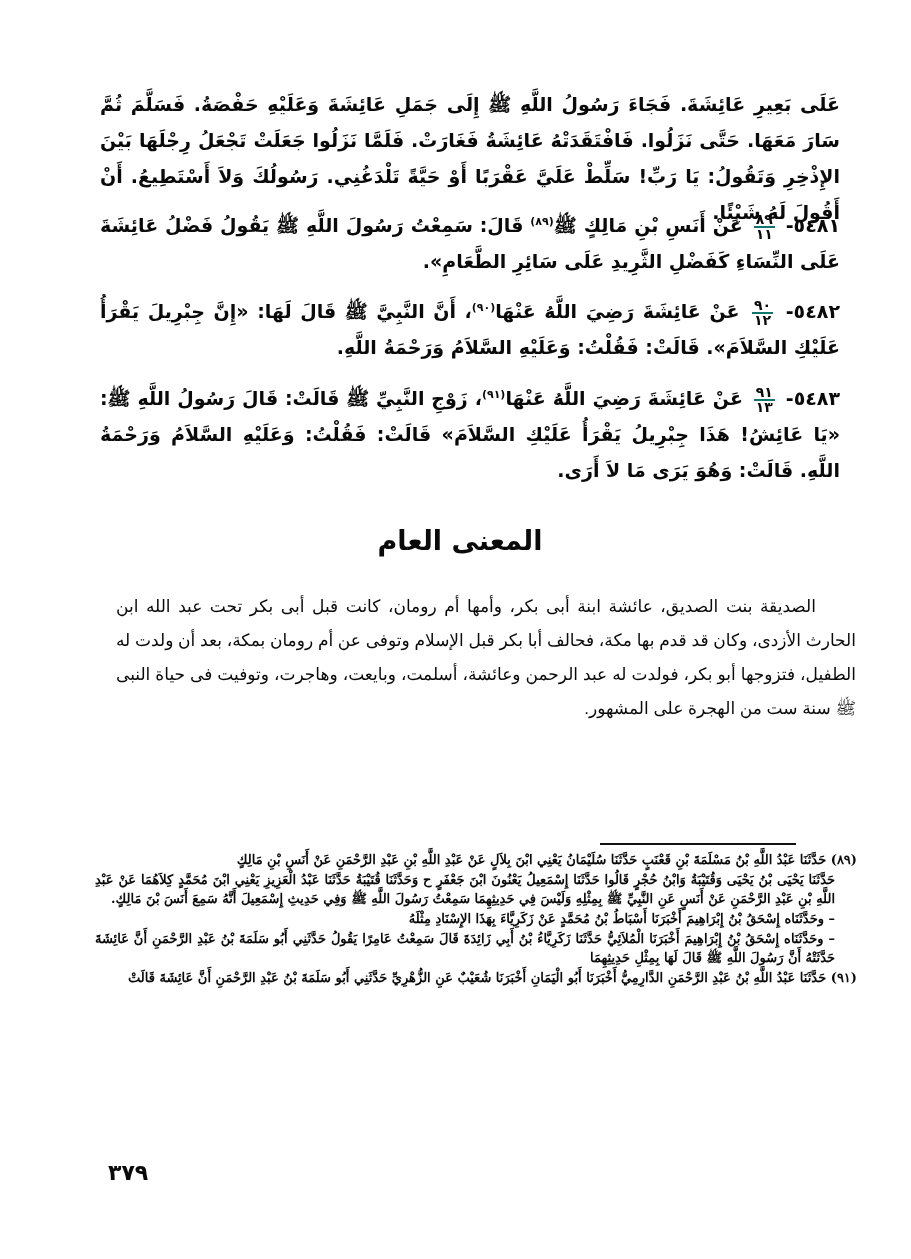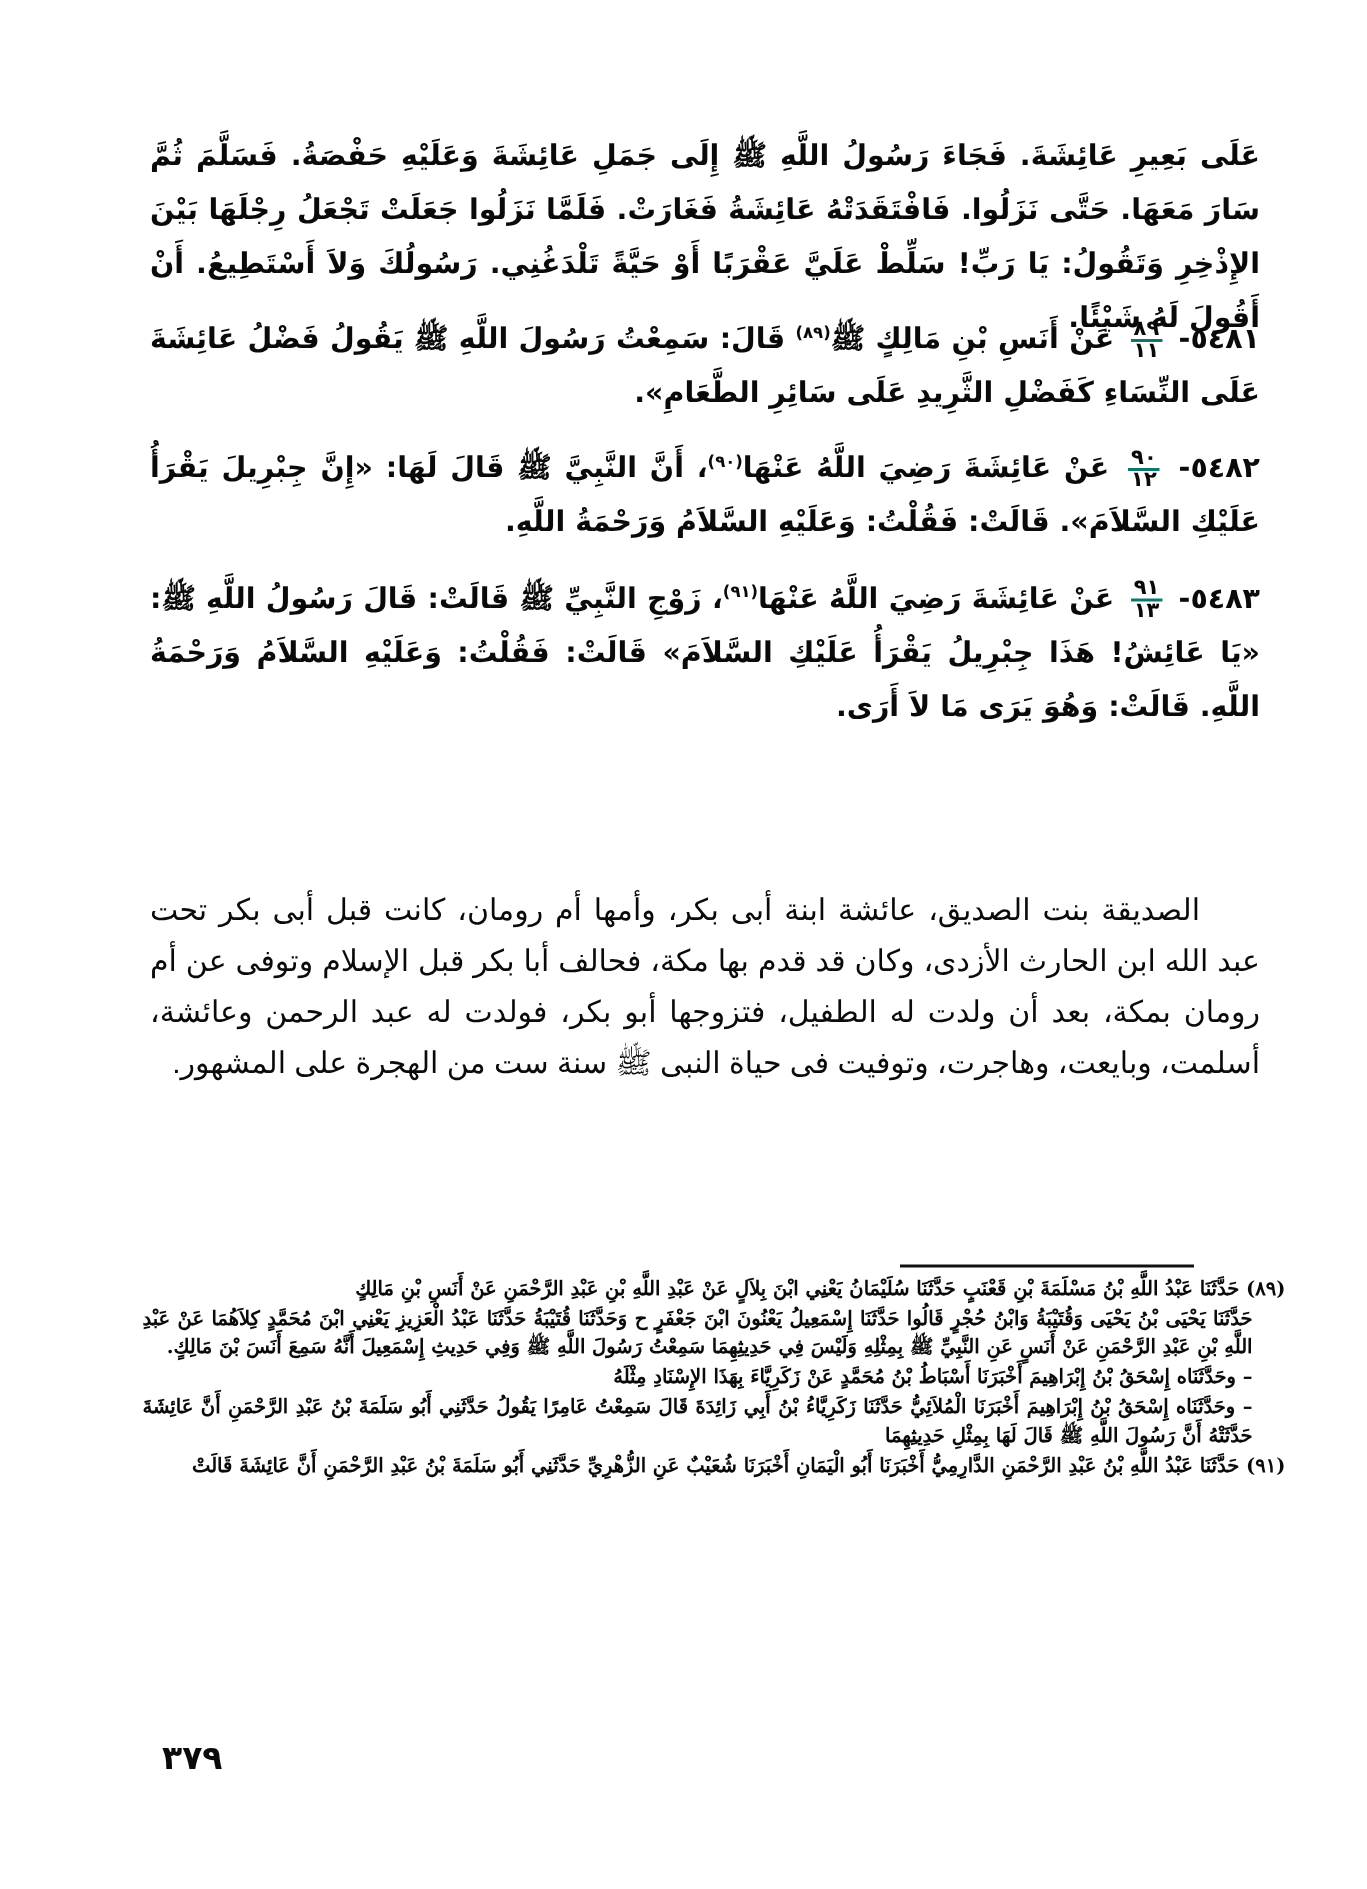--- a/index.html
+++ b/index.html
@@ -6,21 +6,21 @@
   body { width: 911px; height: 1259px; position: relative; overflow: hidden; color: #0a0a0a; }
   .page { position: absolute; left: 0; top: 0; width: 911px; height: 950px; background: #ffffff; }
   .rtl { direction: rtl; unicode-bidi: embed; text-align: justify; text-align-last: right; }
   .hadith-block { position: absolute; left: 100px; width: 740px; font-family: "DejaVu Sans", sans-serif; font-weight: bold; font-size: 19px; line-height: 36px; }
   .hnum { font-weight: bold; }
   .frac { display: inline-block; vertical-align: middle; text-align: center; line-height: 13px; font-size: 14px; margin: 0 4px; }
   .frac .num { display: block; border-bottom: 2px solid #0f766e; padding: 0 2px; }
   .frac .den { display: block; padding: 0 2px; }
   sup.fn { font-size: 11px; font-weight: bold; vertical-align: super; }
   .heading { position: absolute; left: 300px; width: 320px; top: 525px; text-align: center; font-family: "DejaVu Sans", sans-serif; font-weight: bold; font-size: 27px; direction: rtl; }
-  .meaning { position: absolute; left: 100px; width: 740px; font-family: "Liberation Sans", sans-serif; font-size: 20px; line-height: 34px; }
+  .meaning { position: absolute; left: 116px; width: 740px; font-family: "Liberation Sans", sans-serif; font-size: 17px; line-height: 34px; }
   .meaning p { margin: 0; text-indent: 40px; }
   .separator { position: absolute; left: 600px; top: 843px; width: 196px; height: 2px; background: #111; }
   .footnotes { position: absolute; left: 95px; width: 762px; top: 850px; font-family: "DejaVu Serif", serif; font-size: 13px; line-height: 19px; font-weight: bold; }
   .footnotes p { margin: 0 0 1px 0; }
   .footnotes .cont { padding-right: 22px; }
   .pagenum { position: absolute; left: 108px; top: 1160px; font-family: "DejaVu Sans", sans-serif; font-size: 22px; font-weight: bold; direction: rtl; letter-spacing: 3px; }
 </style>
 </head>
 <body>
 
@@ -50,20 +50,21 @@
 
   <div class="hadith-block rtl" style="top:377px;">
     <span class="hnum">٥٤٨٣-</span>
     <span class="frac">
       <span class="num">٩١</span>
       <span class="den">١٣</span>
     </span>
     <span>عَنْ عَائِشَةَ رَضِيَ اللَّهُ عَنْهَا</span><sup class="fn">(٩١)</sup><span>، زَوْجِ النَّبِيِّ ﷺ قَالَتْ: قَالَ رَسُولُ اللَّهِ ﷺ: «يَا عَائِشُ! هَذَا جِبْرِيلُ يَقْرَأُ عَلَيْكِ السَّلاَمَ» قَالَتْ: فَقُلْتُ: وَعَلَيْهِ السَّلاَمُ وَرَحْمَةُ اللَّهِ. قَالَتْ: وَهُوَ يَرَى مَا لاَ أَرَى.</span>
   </div>
 
+  <div class="heading">المعنى العام</div>
 
   <div class="meaning rtl" style="top:590px;">
     <p style="margin-bottom:6px;">الصديقة بنت الصديق، عائشة ابنة أبى بكر، وأمها أم رومان، كانت قبل أبى بكر تحت عبد الله ابن الحارث الأزدى، وكان قد قدم بها مكة، فحالف أبا بكر قبل الإسلام وتوفى عن أم رومان بمكة، بعد أن ولدت له الطفيل، فتزوجها أبو بكر، فولدت له عبد الرحمن وعائشة، أسلمت، وبايعت، وهاجرت، وتوفيت فى حياة النبى ﷺ سنة ست من الهجرة على المشهور.</p>
   </div>
 
   <div class="separator"></div>
 
   <div class="footnotes rtl">
     <p>
       <span>(٨٩)</span>

